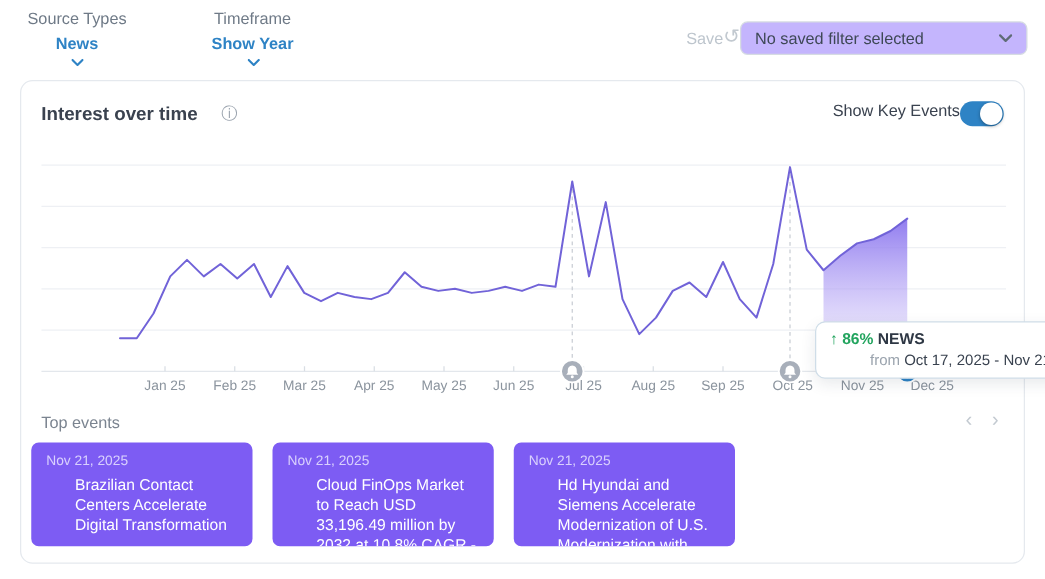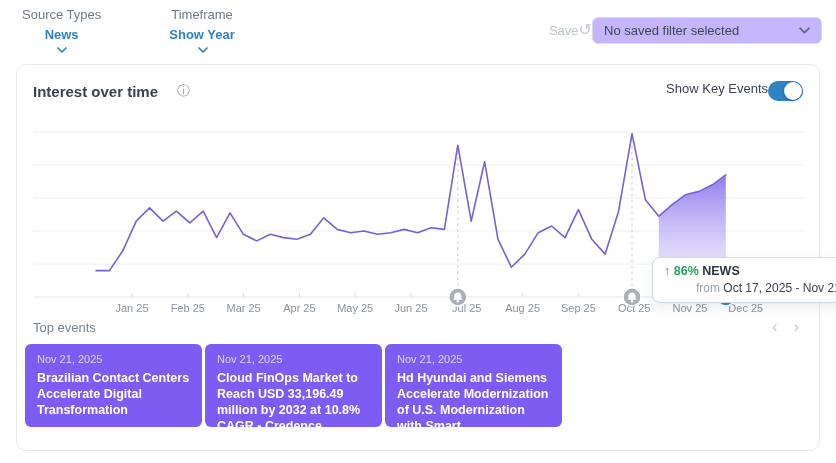--- a/index.html
+++ b/index.html
@@ -40,28 +40,28 @@
   .tooltip { position:absolute; left:619px; top:150px; background:#fff;
     border:1px solid #cfdde8; border-radius:8px; padding:6px 11px 7px 11px;
     box-shadow:0 4px 12px rgba(30,50,70,.10); white-space:nowrap; z-index:2; }
   .t1 { font-size:12.5px; font-weight:700; color:#2e3744; }
   .t1 .up, .t1 .pct { color:var(--green,#22a45e); }
   .t2 { font-size:12px; color:#39424f; margin-top:3px; }
   .t2 .from { color:#9aa3ad;margin-left:32px; }
 
   
   .events-head { display:flex; align-items:center; justify-content:space-between;
-    font-size:13px; color:#7b8490; }
+    margin-top:10px; font-size:13px; color:#7b8490; }
   .pager { display:flex; gap:16px; padding-right:4px; }
   .pager span { font-size:16px; line-height:1; color:#c3cad1; cursor:pointer; }
-  .events-row { display:flex; gap:3px; margin:9px 0 0 -8px; }
+  .events-row { display:flex; gap:16px; margin:9px 0 0 -8px; }
   .event-card { width:177px; height:83px; background:var(--purple,#7d5cf3); border-radius:6px;
     padding:9px 12px; color:#fff; overflow:hidden; cursor:pointer; }
   .ev-date { font-size:11px; color:rgba(233,228,255,.85); margin-bottom:5px; }
-  .ev-title { font-size:12.5px; font-weight:700; line-height:1.28; }
+  .ev-title { font-size:12.5px; font-weight:400; line-height:1.28;margin-left:23px; }
 </style>
 </head>
 <body>
 
 <div class="page">
 
   <div class="filter-bar">
     <div class="filter">
       <span class="flabel">Source Types</span>
       <span class="fvalue">News</span>

